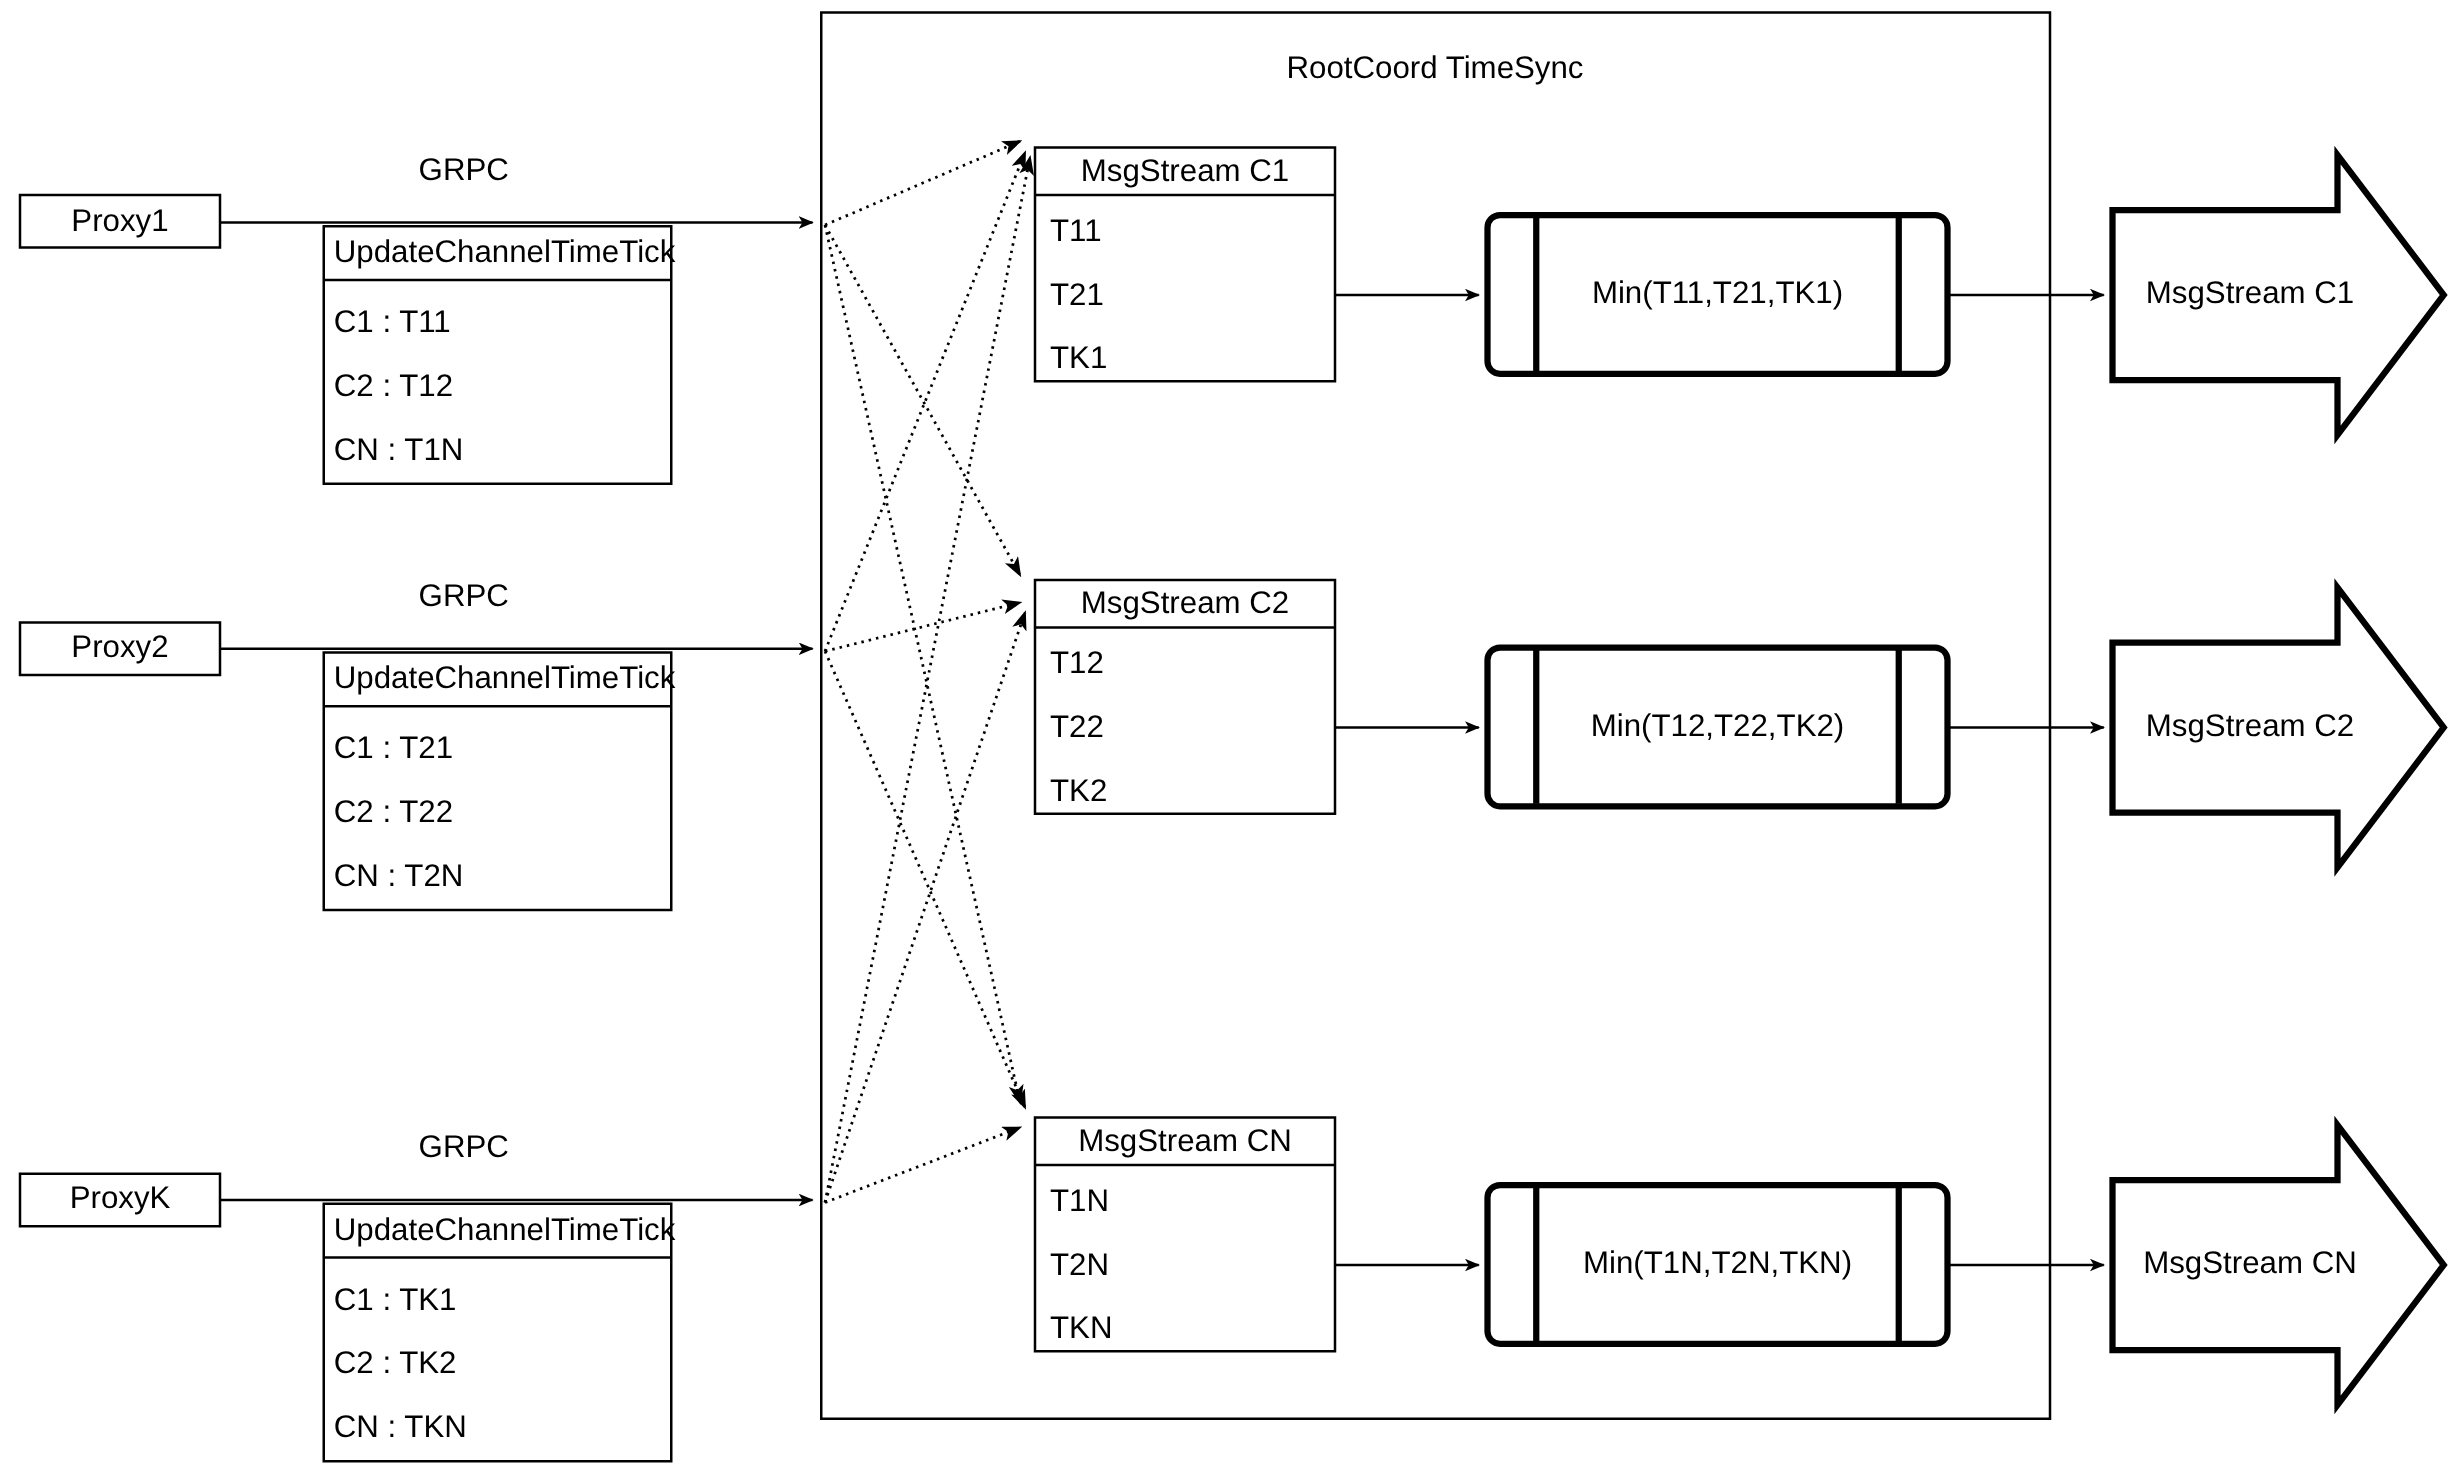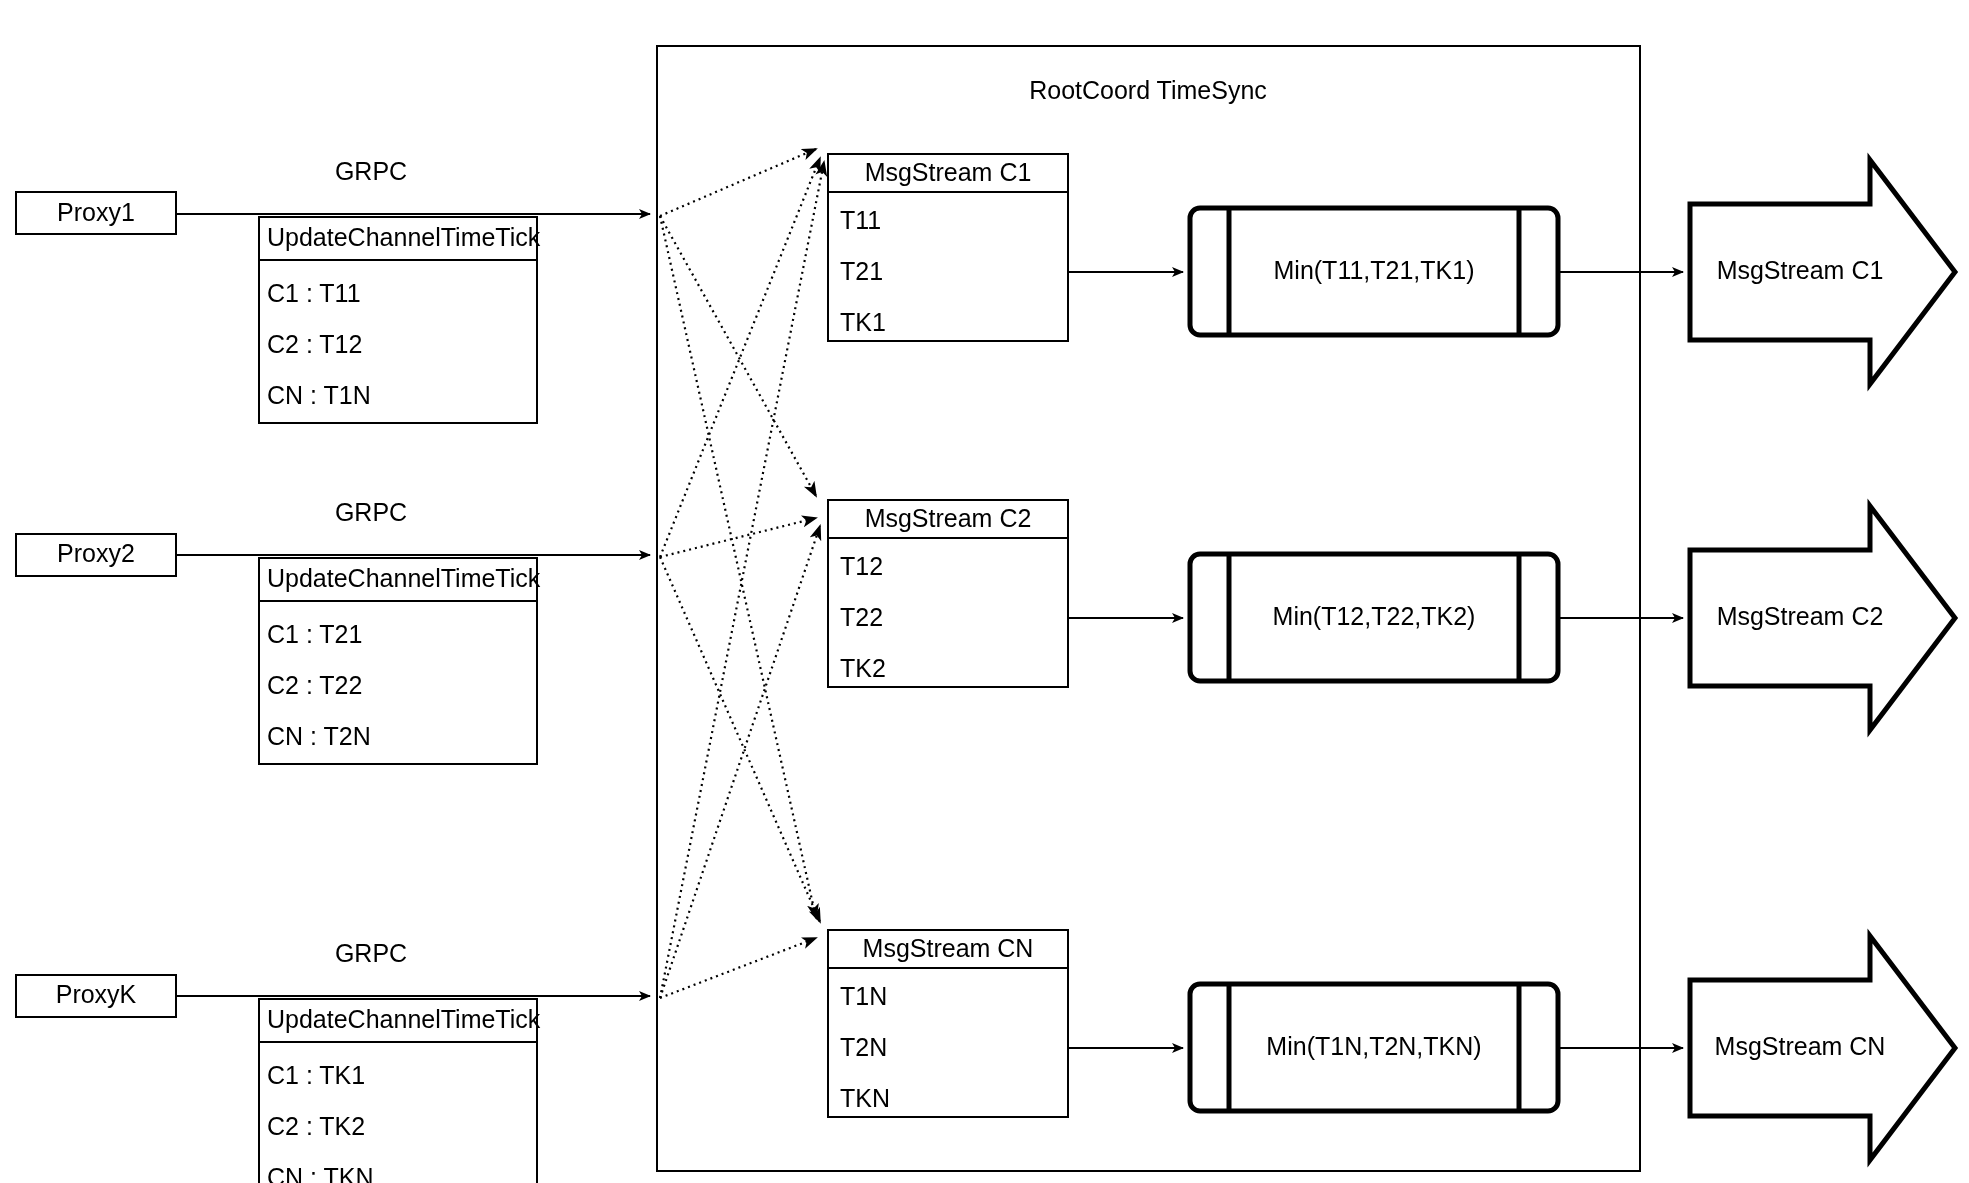--- a/index.html
+++ b/index.html
@@ -11,21 +11,20 @@
   body {
     width: 1969px;
     height: 1183px;
     font-family: "Liberation Sans", sans-serif;
     overflow: hidden;
   }
   #diagram-root {
     position: relative;
     width: 1969px;
     height: 1081px;
-    margin-top: 36px;
   }
   svg.diagram {
     display: block;
     width: 1969px;
     height: 1183px;
   }
   .shape-stroke {
     fill: #ffffff;
     stroke: #000000;
     stroke-width: 2;

